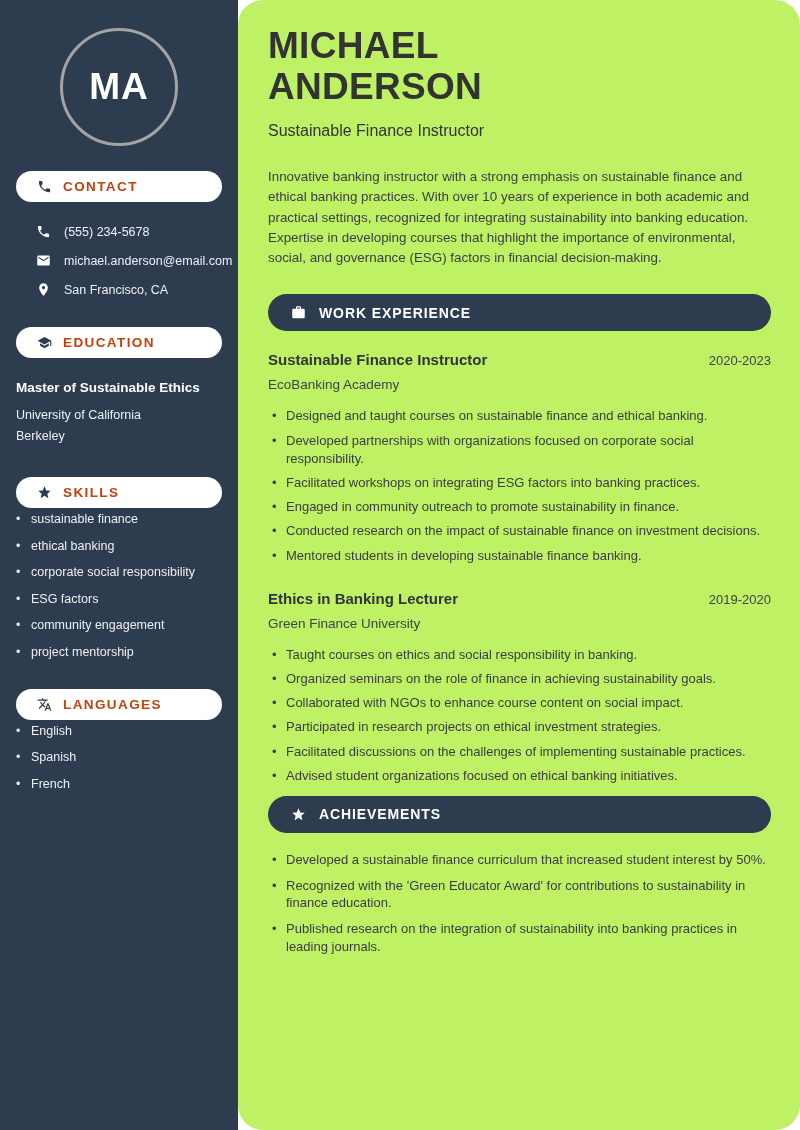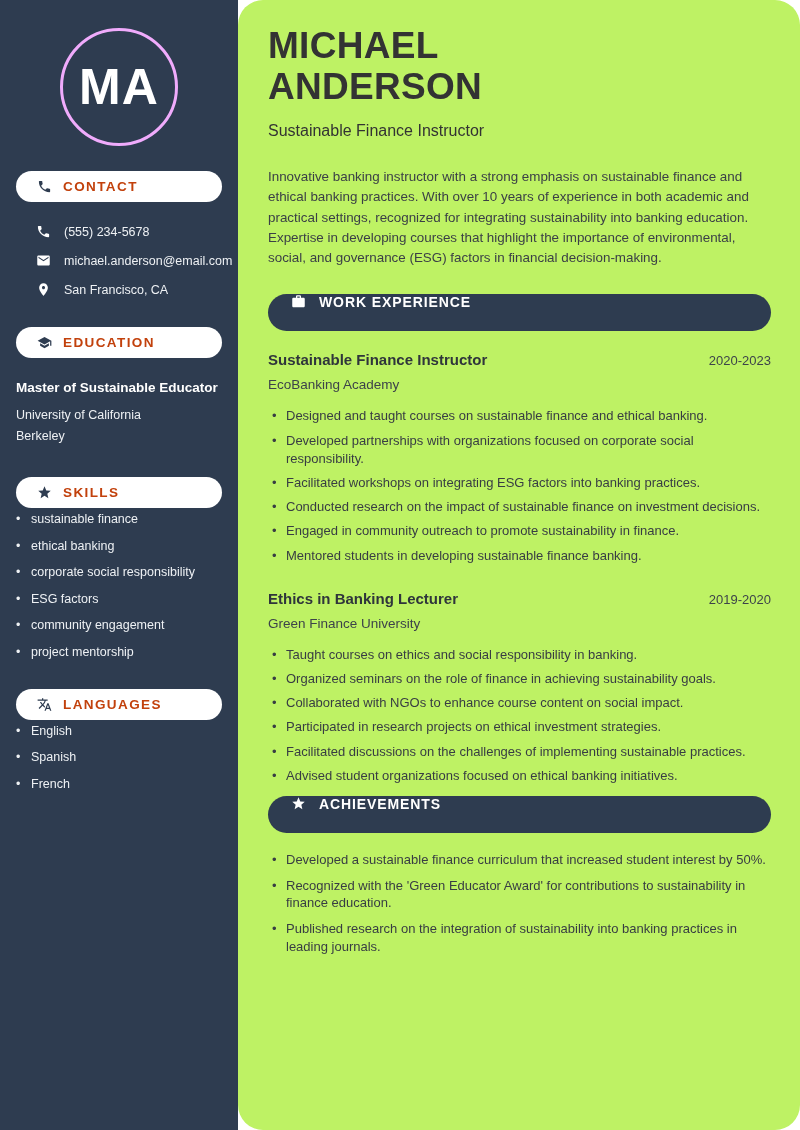--- a/index.html
+++ b/index.html
@@ -2,23 +2,23 @@
 <html><head>
 <meta charset="utf-8">
 <style>
   * { margin:0; padding:0; box-sizing:border-box; }
   html,body { width:800px; height:1130px; }
   body { font-family:"Liberation Sans","DejaVu Sans",sans-serif; }
   .page { display:flex; width:800px; height:1130px; overflow:hidden; }
 
   
   .sidebar { width:238px; flex:0 0 238px; background:#2e3c50; color:#eef1f4; padding-top:28px; }
-  .avatar { width:118px; height:118px; margin:0 auto; border:3px solid #f0abfc; border-radius:50%;
+  .avatar { width:118px; height:118px; margin:0 auto; border:3px solid #a3a3a3; border-radius:50%;
             display:flex; align-items:center; justify-content:center;
-            color:#ffffff; font-size:50px; font-weight:600; letter-spacing:1px; }
+            color:#ffffff; font-size:37px; font-weight:600; letter-spacing:1px; }
   .side-pill { margin:0 16px; height:31px; background:#ffffff; border-radius:16px;
                display:flex; align-items:center; gap:11px; padding:0 8px 0 21px;
                color:#c2410c; font-weight:bold; font-size:13.5px; letter-spacing:1.4px; }
   .side-pill svg { width:15px; height:15px; fill:#2e3c50; flex:0 0 auto; }
   .contact-pill { margin-top:25px; }
   .contact-list { margin-top:22px; }
   .contact-row { display:flex; align-items:center; gap:13px; padding-left:36px;
                  font-size:12.5px; margin-bottom:14px; }
   .contact-row svg { width:15px; height:15px; fill:#ffffff; flex:0 0 auto; }
   .section-pill { margin-top:30px; }
@@ -28,21 +28,21 @@
   .side-list { list-style:none; margin:4px 0 0 0; padding:0 22px 0 16px; }
   .side-list li { position:relative; padding-left:15px; font-size:12.5px; margin-bottom:12.5px; }
   .side-list li::before { content:"•"; position:absolute; left:0; top:0; }
 
   
   .main { flex:1; background:#bef264; padding:25px 29px 0 30px; color:#383d43;border-radius:25px; }
   .name { font-size:37px; line-height:41px; font-weight:bold; color:#333333; letter-spacing:0.3px; }
   .headline { margin-top:15px; font-size:16px; color:#333333; }
   .summary { margin-top:27px; font-size:13.4px; line-height:20.3px; color:#3b4046; max-width:508px; }
   .banner { margin-top:26px; height:37px; border-radius:19px; background:#2e3c50; color:#ffffff;
-            display:flex; align-items:flex-start; gap:13px; padding:0 0 0 23px;
+            display:flex; align-items:center; gap:13px; padding:0 0 0 23px;
             font-size:14px; font-weight:bold; letter-spacing:0.9px; }
   .banner svg { width:15px; height:15px; fill:#ffffff; flex:0 0 auto; }
   .job { margin-top:20px; }
   .job + .job { margin-top:25px; }
   .job-head { display:flex; justify-content:space-between; align-items:baseline; }
   .job-title { font-size:15px; font-weight:bold; color:#2f353b; }
   .job-dates { font-size:13px; color:#3d434a; font-weight:normal; }
   .company { margin-top:9px; font-size:13.5px; color:#3d434a; }
   .bullets { list-style:none; margin:15px 0 0 4px; padding:0; }
   .bullets li { position:relative; padding-left:14px; font-size:13px; line-height:17.8px;
@@ -92,21 +92,21 @@
     </div>
 
     <div class="side-pill section-pill">
       <svg viewBox="0 0 24 24">
           <path d="M5 13.18v4L12 21l7-3.82v-4L12 17l-7-3.82zM12 3L1 9l11 6 9-4.91V17h2V9L12 3z"></path>
         </svg>
       <span>EDUCATION</span>
     </div>
 
     <div class="edu-block">
-      <div class="edu-degree">Master of Sustainable Educator</div>
+      <div class="edu-degree">Master of Sustainable Ethics</div>
       <div class="edu-line">University of California</div>
       <div class="edu-line">Berkeley</div>
     </div>
 
     <div class="side-pill section-pill">
       <svg viewBox="0 0 24 24">
           <path d="M12 17.27L18.18 21l-1.64-7.03L22 9.24l-7.19-.61L12 2 9.19 8.63 2 9.24l5.46 4.73L5.82 21 12 17.27z"></path>
         </svg>
       <span>SKILLS</span>
     </div>
@@ -156,22 +156,22 @@
     <section class="job">
       <div class="job-head">
         <span class="job-title">Sustainable Finance Instructor</span>
         <span class="job-dates">2020-2023</span>
       </div>
       <div class="company">EcoBanking Academy</div>
       <ul class="bullets">
         <li>Designed and taught courses on sustainable finance and ethical banking.</li>
         <li>Developed partnerships with organizations focused on corporate social responsibility.</li>
         <li>Facilitated workshops on integrating ESG factors into banking practices.</li>
+        <li>Engaged in community outreach to promote sustainability in finance.</li>
         <li>Conducted research on the impact of sustainable finance on investment decisions.</li>
-        <li>Engaged in community outreach to promote sustainability in finance.</li>
         <li>Mentored students in developing sustainable finance banking.</li>
       </ul>
     </section>
 
     <section class="job">
       <div class="job-head">
         <span class="job-title">Ethics in Banking Lecturer</span>
         <span class="job-dates">2019-2020</span>
       </div>
       <div class="company">Green Finance University</div>

